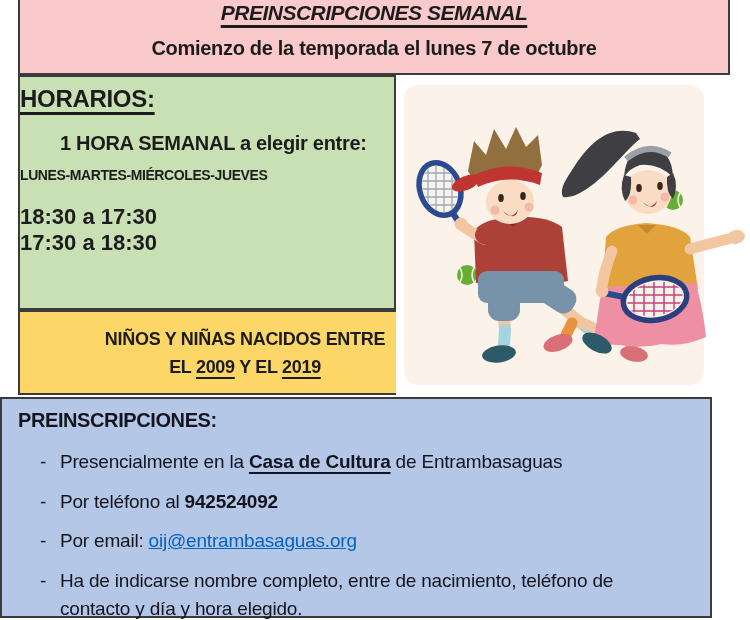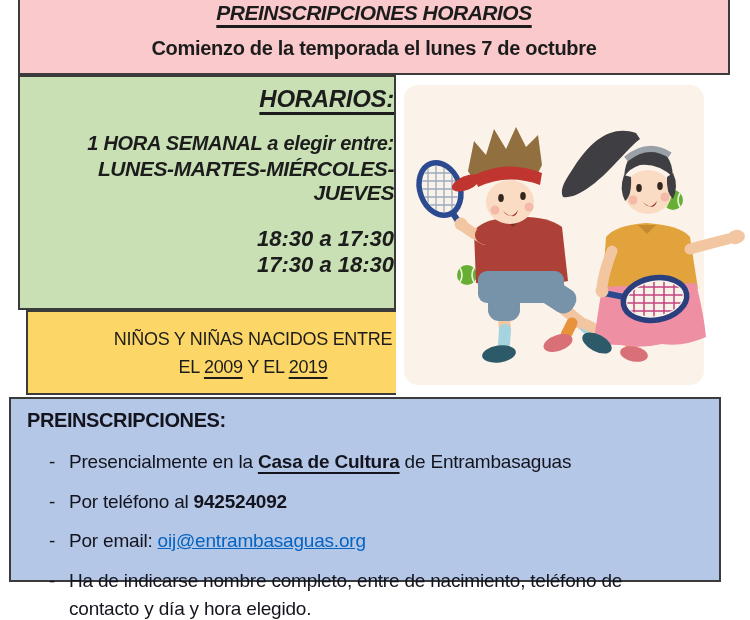--- a/index.html
+++ b/index.html
@@ -15,57 +15,57 @@
 
   
   .banner{left:18px;top:-4px;width:712px;height:79px;background:var(--banner-bg);
           border-top:none;text-align:center;padding-top:5px;}
   .banner-title{font-size:21px;font-weight:bold;font-style:italic;letter-spacing:-0.5px;
           text-decoration:underline;text-decoration-thickness:2.5px;text-underline-offset:5px;}
   .banner-subtitle{font-size:20px;font-weight:bold;margin-top:12px;letter-spacing:-0.3px;}
 
   
   .schedule{left:18px;top:75px;width:378px;height:235px;background:var(--schedule-bg);
-          text-align:right;font-style:italic;}
+          text-align:left;}
   .schedule-heading{font-size:24px;font-weight:bold;margin-top:8px;letter-spacing:-0.3px;
           text-decoration:underline;text-decoration-thickness:2.5px;text-underline-offset:5px;}
-  .schedule-intro{font-size:20px;font-weight:bold;margin-top:19px;letter-spacing:-0.3px;}
-  .schedule-days{font-size:21px;font-weight:bold;margin-top:2px;letter-spacing:-0.4px;}
+  .schedule-intro{font-size:20px;font-weight:bold;margin-top:19px;letter-spacing:-0.3px;margin-left:40px;}
+  .schedule-days{font-size:14px;font-weight:bold;margin-top:12px;letter-spacing:-0.4px;}
   .schedule-slot1{font-size:22px;font-weight:bold;margin-top:21px;}
   .schedule-slot2{font-size:22px;font-weight:bold;}
 
   
-  .age{left:26px;top:310px;width:454px;height:85px;background:var(--age-bg);
-          text-align:center;font-size:18px;font-weight:normal;letter-spacing:-0.3px;
+  .age{left:18px;top:310px;width:454px;height:85px;background:var(--age-bg);
+          text-align:center;font-size:18px;font-weight:bold;letter-spacing:-0.3px;
           padding-top:14px;line-height:1.55;}
   .age .year{text-decoration:underline;text-decoration-thickness:2px;text-underline-offset:3.5px;}
 
   
   .illustration{position:absolute;left:396px;top:75px;width:354px;height:320px;background:#ffffff;}
 
   
-  .registration{left:9px;top:397px;width:712px;height:185px;background:var(--registration-bg);
+  .registration{left:0;top:397px;width:712px;height:221px;background:var(--registration-bg);
           padding:10px 16px;color:#14141e;}
   .reg-heading{font-size:20px;font-weight:bold;letter-spacing:-0.4px;}
   .reg-list{list-style:none;margin-top:16px;padding-left:22px;}
   .reg-list li{display:flex;font-size:19px;line-height:1.5;margin-bottom:11px;letter-spacing:-0.2px;}
   .reg-list .dash{flex:0 0 20px;}
   .reg-list .item-text{max-width:560px;}
   .seg-bold{font-weight:bold;margin-top:32px;}
   .seg-bold-underline{font-weight:bold;text-decoration:underline;
           text-decoration-thickness:2px;text-underline-offset:3.5px;}
   a.seg-link{color:var(--link);text-decoration:underline;cursor:pointer;text-align:right;}
 </style>
 </head>
 <body>
 
 <div class="page">
 
   <div class="box banner">
-    <div class="banner-title">PREINSCRIPCIONES HORARIOS</div>
+    <div class="banner-title">PREINSCRIPCIONES SEMANAL</div>
     <div class="banner-subtitle">Comienzo de la temporada el lunes 7 de octubre</div>
   </div>
 
   <div class="box schedule">
     <div class="schedule-heading">HORARIOS:</div>
     <div class="schedule-intro">1 HORA SEMANAL a elegir entre:</div>
     <div class="schedule-days">LUNES-MARTES-MIÉRCOLES-JUEVES</div>
     <div class="schedule-slot1">18:30 a 17:30</div>
     <div class="schedule-slot2">17:30 a 18:30</div>
   </div>

